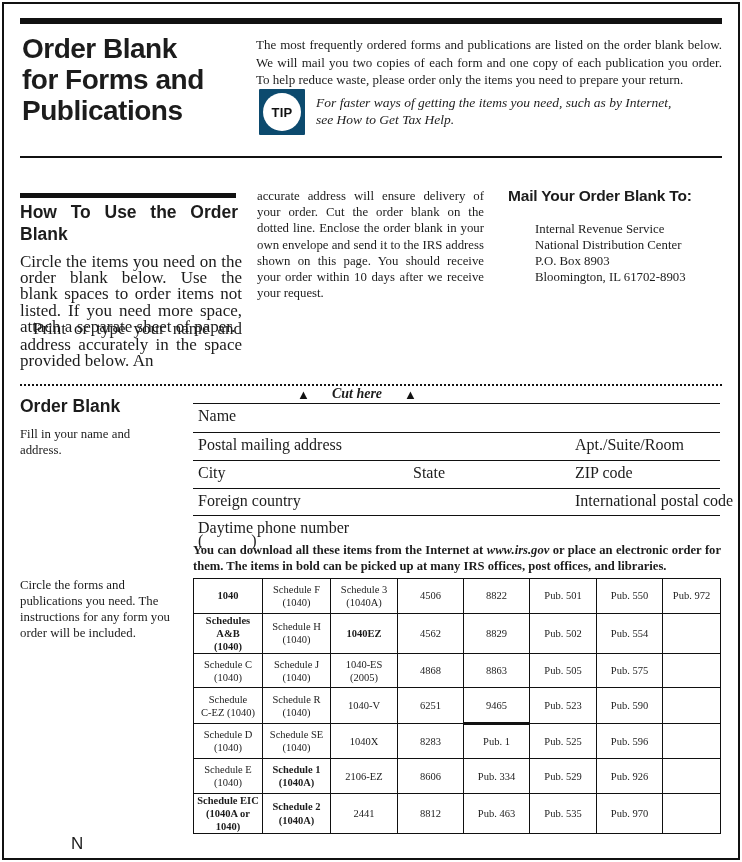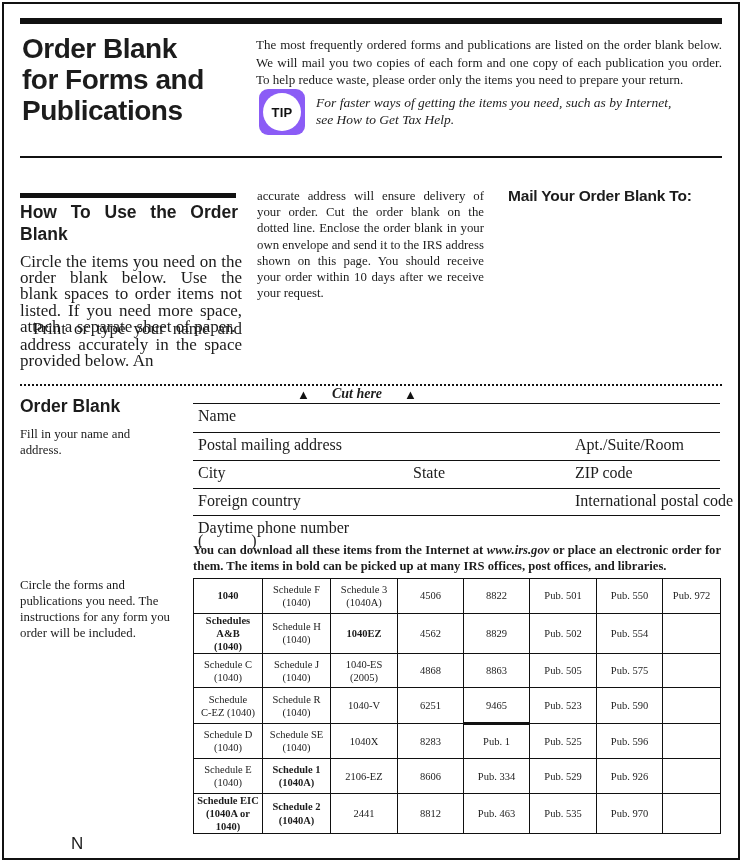--- a/index.html
+++ b/index.html
@@ -7,21 +7,21 @@
         font-family:"Liberation Serif", serif;color:#1c1c1c;}
   .page-border{position:absolute;left:2px;top:2px;width:734px;height:854px;border:2px solid #111;}
   .abs{position:absolute;}
   .sans{font-family:"Liberation Sans", sans-serif;}
   .bar{background:#111;}
   .rule{background:#111;height:2px;}
 
   
   .title{left:22px;top:33px;width:240px;font-size:28px;font-weight:bold;line-height:31px;letter-spacing:-0.5px;}
   .intro{left:256px;top:36px;width:466px;font-size:13px;line-height:17.5px;text-align:justify;}
-  .tipbox{left:259px;top:89px;width:46px;height:46px;background:#8b5cf6;border-radius:9px;}
+  .tipbox{left:259px;top:89px;width:46px;height:46px;background:#0c4a6e;border-radius:1px;}
   .tipcircle{position:absolute;left:4px;top:4px;width:38px;height:38px;background:#fff;border-radius:50%;
              display:flex;align-items:center;justify-content:center;}
   .tiptext{font-size:13px;font-weight:bold;letter-spacing:0.2px;color:#111;}
   .tipnote{left:316px;top:94px;width:410px;font-size:13.5px;line-height:17px;font-style:italic;}
 
   
   .howto-bar{left:20px;top:193px;width:216px;height:5px;}
   .howto-h{left:20px;top:201px;width:218px;font-size:17.5px;font-weight:bold;line-height:22px;text-align:justify;}
   .col-l{left:20px;width:222px;font-size:17px;line-height:16.2px;text-align:justify;}
   .col-m{left:257px;width:227px;font-size:12.8px;line-height:16.2px;text-align:justify;}
@@ -88,20 +88,26 @@
   </div>
   <div class="abs rule" style="left:20px;top:156px;width:702px;"></div>
 
   <div class="abs bar howto-bar"></div>
   <div class="abs howto-h sans">How To Use the Order Blank</div>
   <div class="abs col-l" style="top:254px;">Circle the items you need on the order blank below. Use the blank spaces to order items not listed. If you need more space, attach a separate sheet of paper.</div>
   <div class="abs col-l indent" style="top:321px;">Print or type your name and address accurately in the space provided below. An</div>
   <div class="abs col-m" style="top:188px;">accurate address will ensure delivery of your order. Cut the order blank on the dotted line. Enclose the order blank in your own envelope and send it to the IRS address shown on this page. You should receive your order within 10 days after we receive your request.</div>
 
   <div class="abs mail-h sans">Mail Your Order Blank To:</div>
+  <div class="abs mail-a">
+    <div>Internal Revenue Service</div>
+    <div>National Distribution Center</div>
+    <div>P.O. Box 8903</div>
+    <div>Bloomington, IL 61702-8903</div>
+  </div>
 
   <div class="abs dotted"></div>
   <div class="abs cuthere">
     <span class="tri">▲</span>
     <span class="cutlabel">Cut here</span>
     <span class="tri">▲</span>
   </div>
 
   <div class="abs ob-h sans">Order Blank</div>
   <div class="abs ob-note1">Fill in your name and address.</div>

